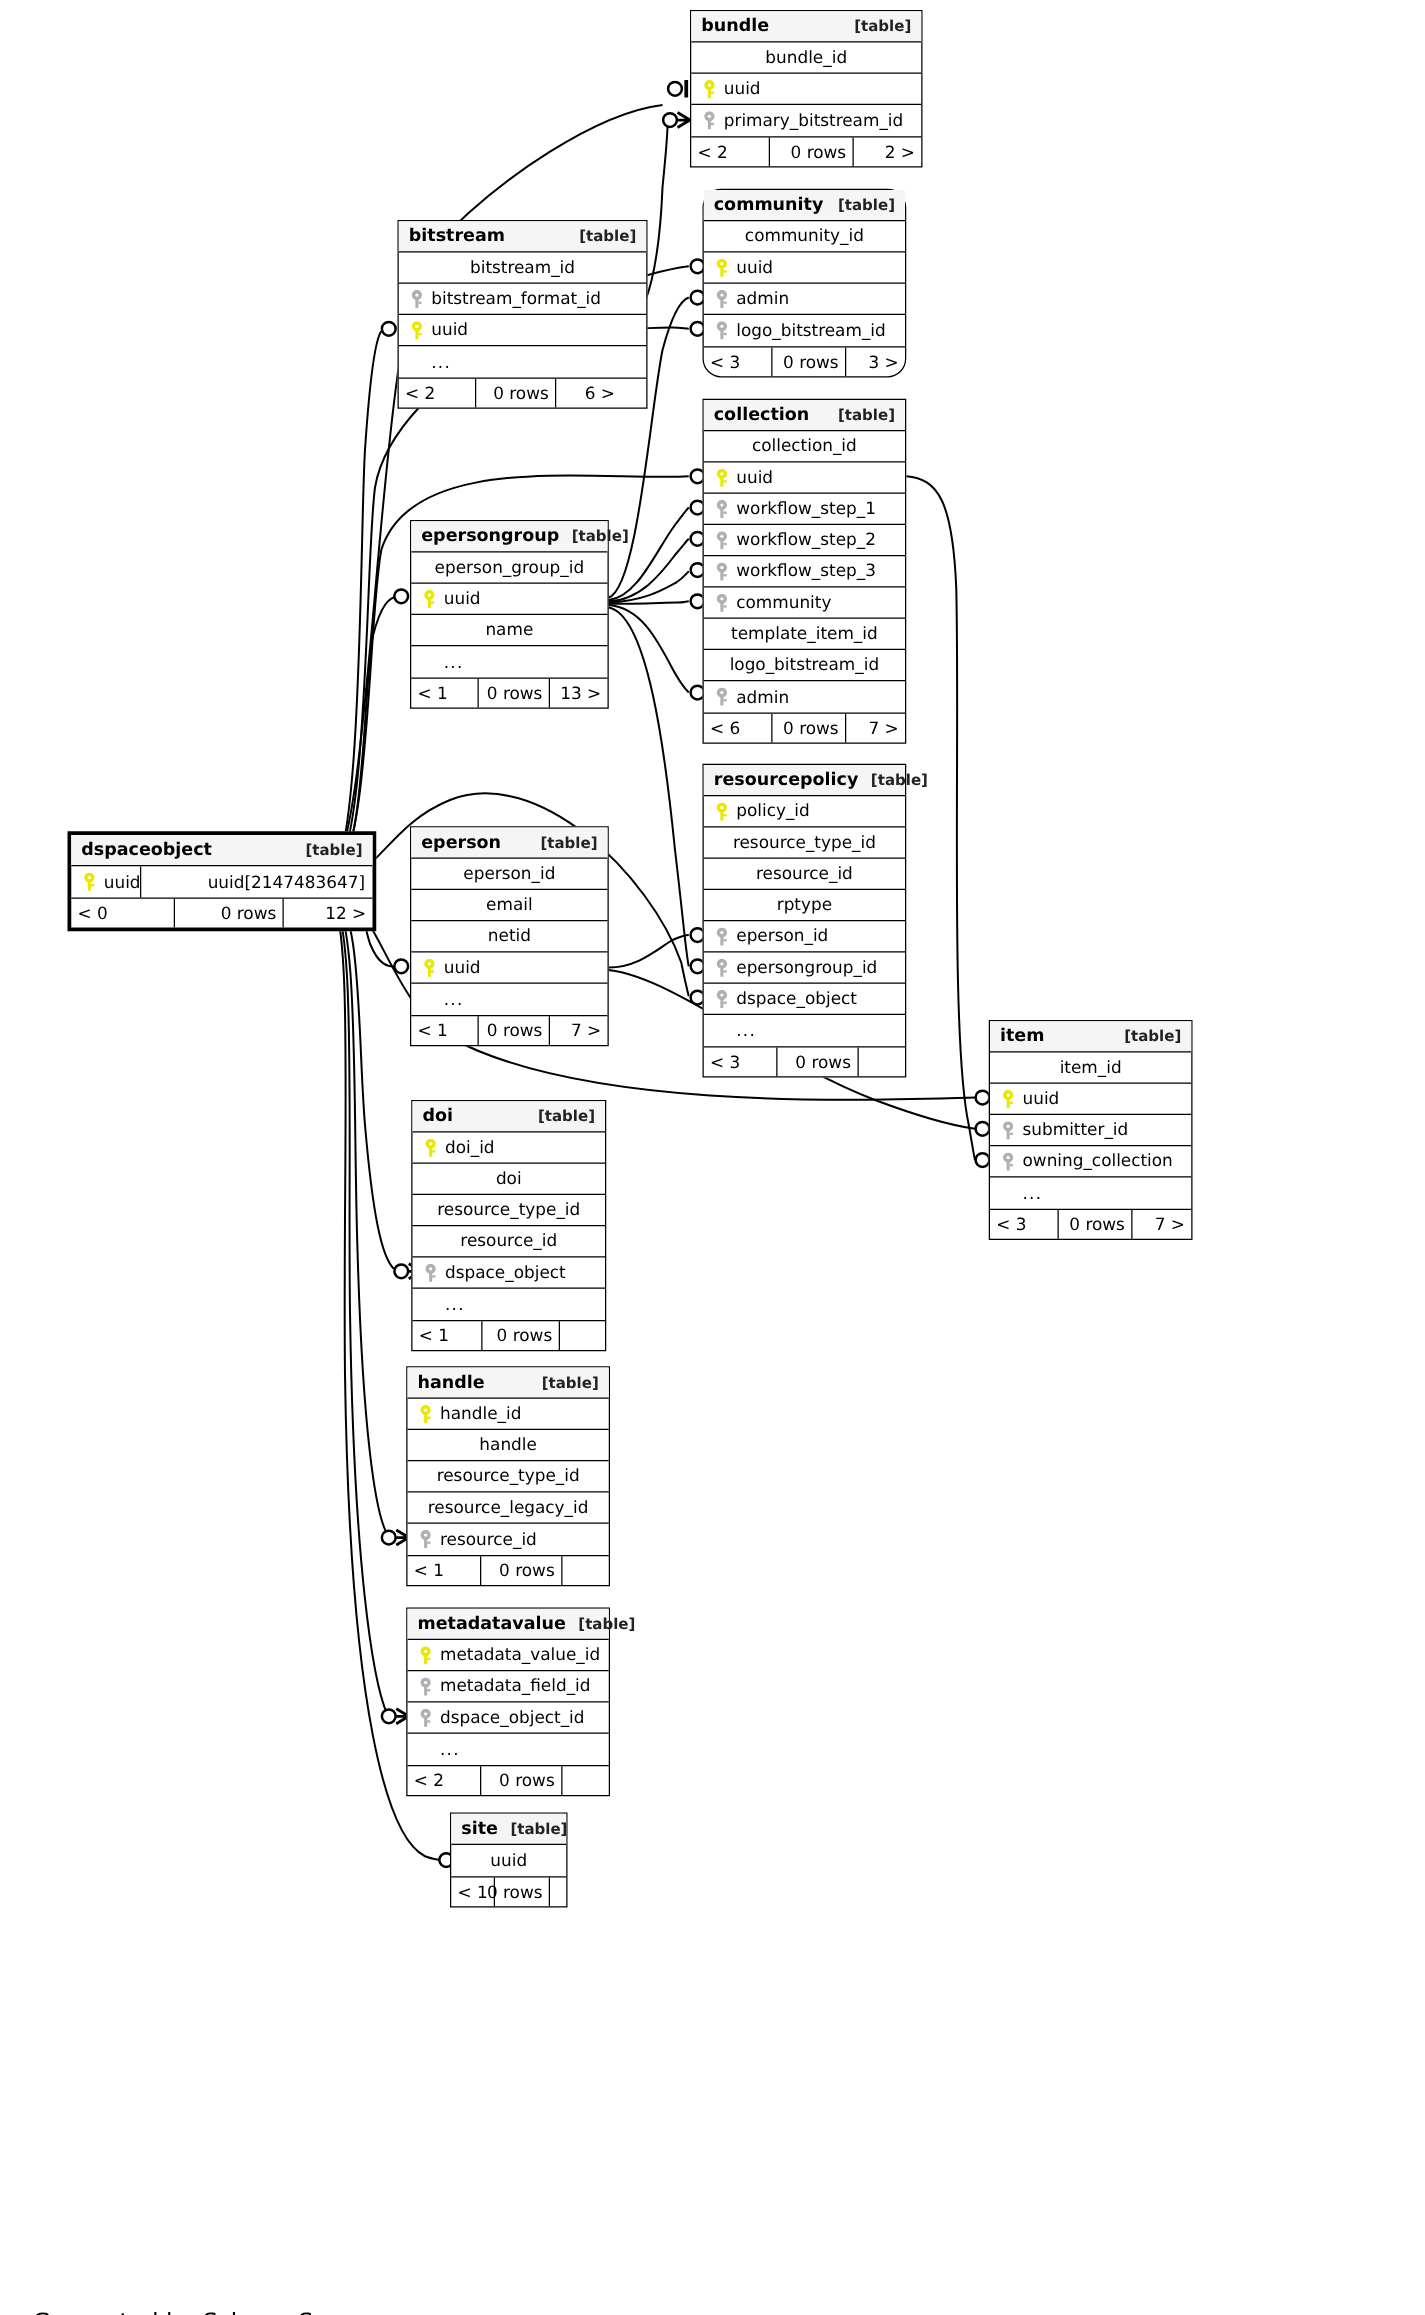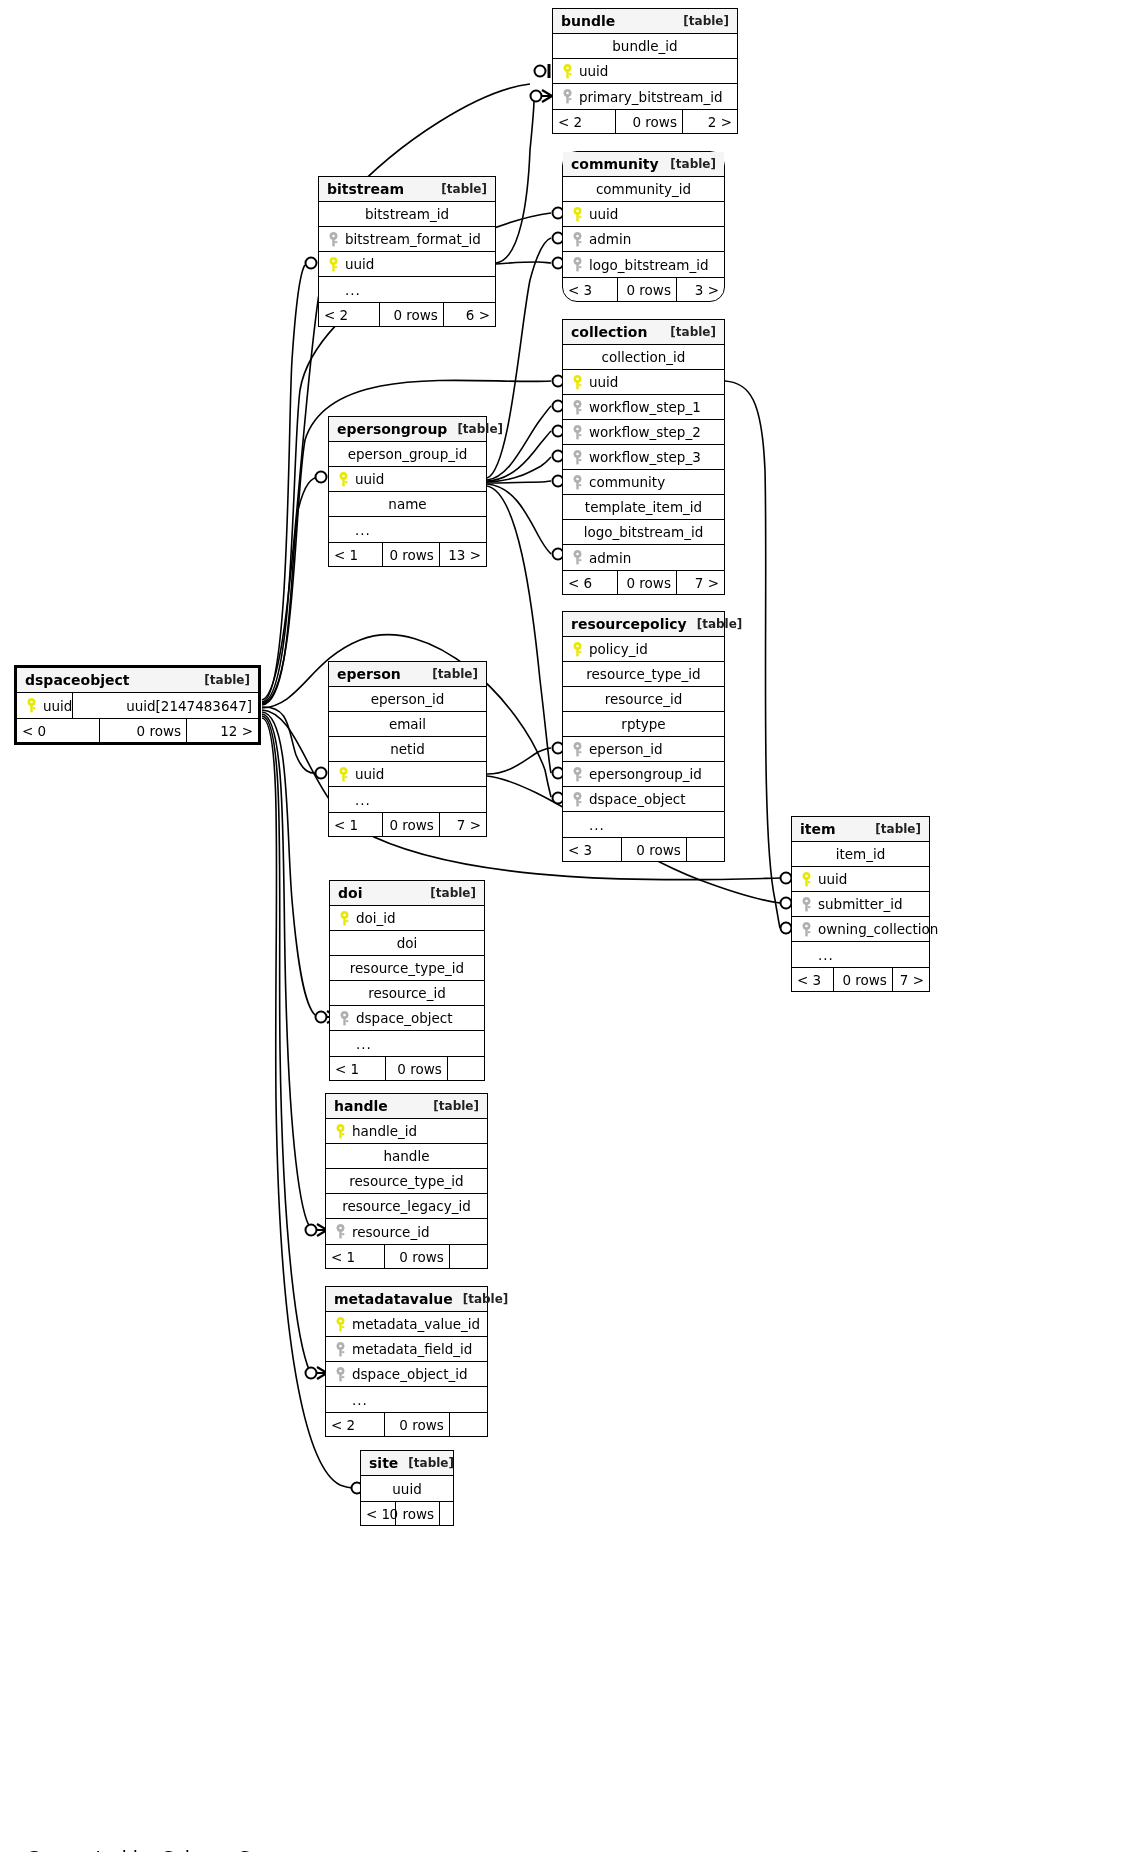--- a/index.html
+++ b/index.html
@@ -27,20 +27,21 @@
   }
   .table-node {
     position: absolute;
     border: 1px solid #000000;
     background: #ffffff;
     box-sizing: border-box;
     z-index: 5;
   }
   .table-node.focus {
     border: 3px solid #000000;
+    margin-left: 40px;
   }
   .tbl-header {
     background: #f5f5f5;
     border-bottom: 1px solid #000000;
     display: flex;
     align-items: center;
     justify-content: space-between;
     padding: 2px 8px 3px 8px;
     box-sizing: border-box;
     height: 25px;
@@ -361,21 +362,21 @@
             </span>
             <span class="col-label">logo_bitstream_id</span>
           </div>
         </div>
         <div class="tbl-footer">
           <div class="foot-cell foot-left" style="width:55px">&lt; 3</div>
           <div class="foot-cell foot-mid" style="width:59px">0 rows</div>
           <div class="foot-cell foot-right" style="width:49px">3 &gt;</div>
         </div>
       </div>
-      <div class="table-node" style="left: 318px; top: 176px; width: 178px;">
+      <div class="table-node" style="left: 318px; top: 176px; width: 200px;">
         <div class="tbl-header">
           <span class="tbl-name">bitstream</span>
           <span class="tbl-kind">[table]</span>
         </div>
         <div class="tbl-rows">
           <div class="col-row centered">
             <span class="col-label">bitstream_id</span>
           </div>
           <div class="col-row">
             <span class="keyslot">
@@ -663,21 +664,21 @@
             <span class="keyslot"></span>
             <span class="col-label">...</span>
           </div>
         </div>
         <div class="tbl-footer">
           <div class="foot-cell foot-left" style="width:59px">&lt; 3</div>
           <div class="foot-cell foot-mid" style="width:65px">0 rows</div>
           <div class="foot-cell foot-right" style="width:39px"></div>
         </div>
       </div>
-      <div class="table-node" style="left: 791px; top: 816px; width: 139px;">
+      <div class="table-node" style="left: 791px; top: 816px; width: 163px;">
         <div class="tbl-header">
           <span class="tbl-name">item</span>
           <span class="tbl-kind">[table]</span>
         </div>
         <div class="tbl-rows">
           <div class="col-row centered">
             <span class="col-label">item_id</span>
           </div>
           <div class="col-row">
             <span class="keyslot">

